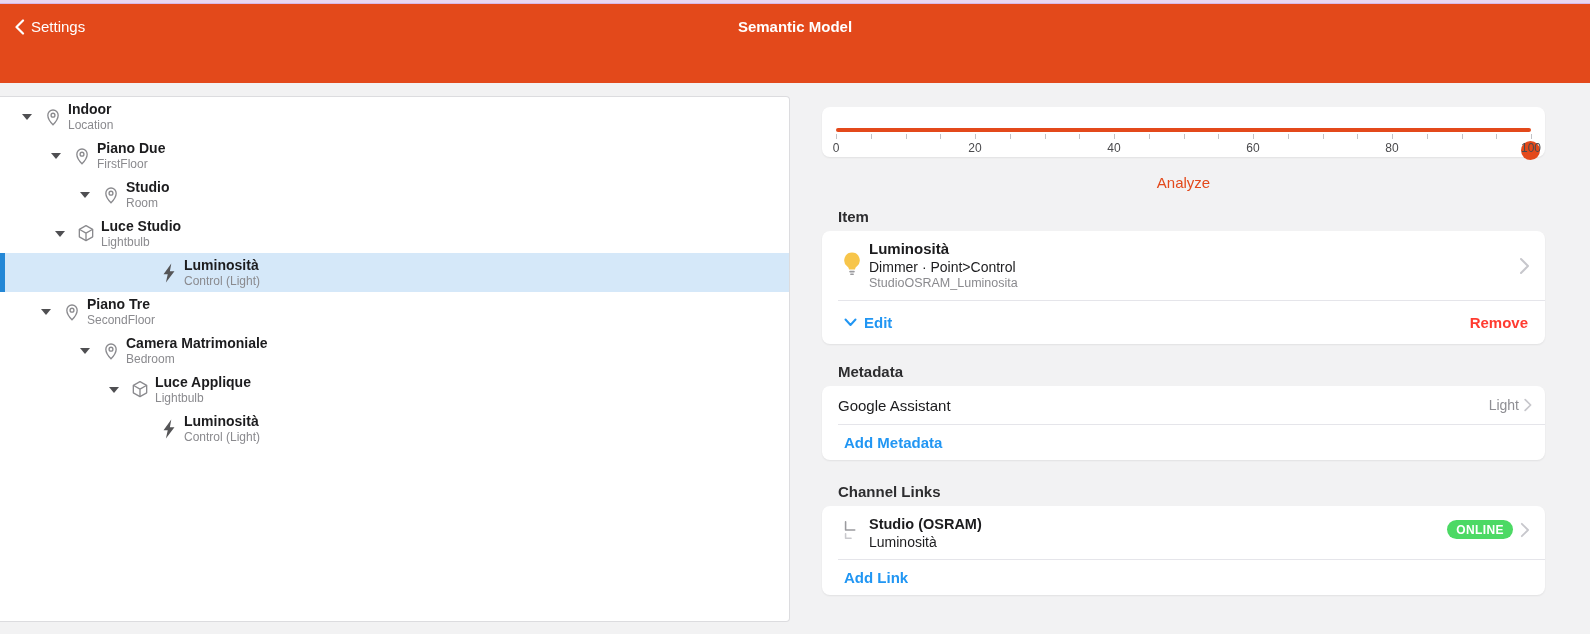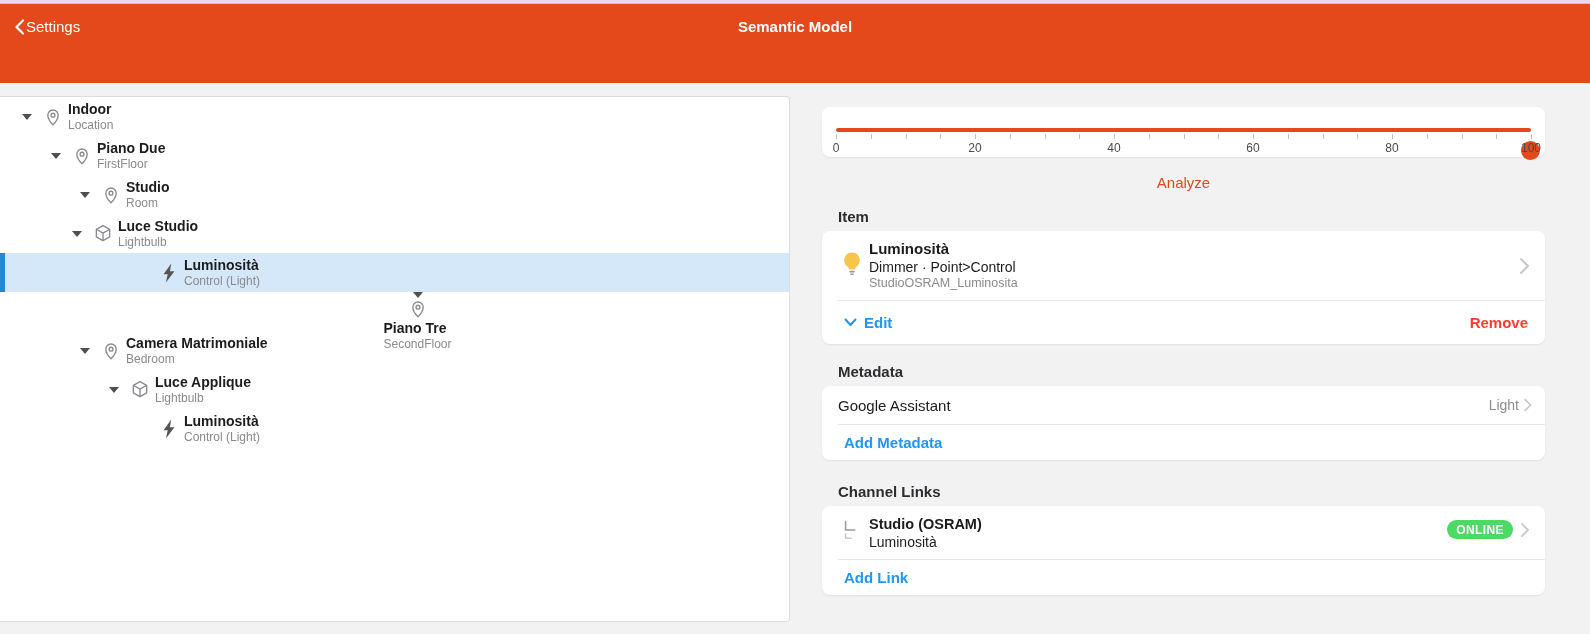--- a/index.html
+++ b/index.html
@@ -3,21 +3,21 @@
 <meta charset="utf-8">
 <style>
   * { box-sizing: border-box; margin: 0; padding: 0; }
   html,body { width:1590px; height:634px; overflow:hidden; }
   body { font-family:"Liberation Sans", sans-serif; background:#f2f2f3; color:#1c1c1e; }
 
   
   .top-strip { height:4px; background:#e9d7f2; border-bottom:1px solid #d9b8e8; }
   .navbar { background:#e3491b; height:79px; position:relative; }
   .nav-row1 { height:45px; position:relative; display:flex; align-items:center; }
-  .back-btn { display:flex; align-items:center; margin-left:14px; color:#fff; font-size:15px; cursor:pointer; z-index:2; }
+  .back-btn { display:flex; align-items:center; gap:5px; margin-left:14px; color:#fff; font-size:15px; cursor:pointer; z-index:2; }
   .nav-title { position:absolute; left:0; right:0; top:0; height:45px; display:flex; align-items:center; justify-content:center; color:#fff; font-weight:700; font-size:15px; }
   .search-wrap { margin:3px 12px 0; height:24px; background:#fff; border-radius:6px; display:flex; align-items:center; padding:0 7px; gap:6px; }
   .search-wrap input { flex:1; border:none; outline:none; font-size:14.5px; color:#333; background:transparent; font-family:inherit; }
   .search-wrap input::placeholder { color:#9b9b9b; }
 
   
   .content { position:relative; height:550px; }
 
   
   .tree-panel { position:absolute; left:0; top:13px; width:790px; height:526px; background:#fff; border:1px solid #dcdcdf; border-left:none; border-radius:0 4px 4px 0; overflow:hidden; }
@@ -131,21 +131,21 @@
           <svg width="20" height="22" viewBox="0 0 24 24">
             <path d="M12 21.3S5.8 14.9 5.8 9.8a6.2 6.2 0 1 1 12.4 0c0 5.1-6.2 11.5-6.2 11.5z" fill="none" stroke="#8a8a8e" stroke-width="1.6"></path>
             <circle cx="12" cy="9.8" r="2.3" fill="none" stroke="#8a8a8e" stroke-width="1.6"></circle>
           </svg>
         </div>
         <div class="tree-text">
           <div class="tt">Studio</div>
           <div class="ts">Room</div>
         </div>
       </div>
-      <div class="tree-row" style="padding-left: 66px;">
+      <div class="tree-row" style="padding-left: 49px;">
         <div class="disc-slot">
           <div class="disc-tri"></div>
         </div>
         <div class="tree-icon">
           <svg width="20" height="21" viewBox="0 0 24 24">
             <path d="M12 2.5l8 4.5v9l-8 4.5-8-4.5V7z" fill="none" stroke="#8a8a8e" stroke-width="1.6" stroke-linejoin="round"></path>
             <path d="M4.4 7.2L12 11.5l7.6-4.3M12 11.5V20" fill="none" stroke="#8a8a8e" stroke-width="1.6" stroke-linejoin="round"></path>
           </svg>
         </div>
         <div class="tree-text">
@@ -158,21 +158,21 @@
         <div class="tree-icon">
           <svg width="14" height="20" viewBox="0 0 14 22">
             <path d="M9.5 0.5L1 12.5h4.6L3.6 21.5 13 9h-5z" fill="#555557"></path>
           </svg>
         </div>
         <div class="tree-text">
           <div class="tt">Luminosità</div>
           <div class="ts">Control (Light)</div>
         </div>
       </div>
-      <div class="tree-row" style="padding-left: 46px; flex-direction: column;">
+      <div class="tree-row" style="padding-left: 35px;">
         <div class="disc-slot">
           <div class="disc-tri"></div>
         </div>
         <div class="tree-icon">
           <svg width="20" height="22" viewBox="0 0 24 24">
             <path d="M12 21.3S5.8 14.9 5.8 9.8a6.2 6.2 0 1 1 12.4 0c0 5.1-6.2 11.5-6.2 11.5z" fill="none" stroke="#8a8a8e" stroke-width="1.6"></path>
             <circle cx="12" cy="9.8" r="2.3" fill="none" stroke="#8a8a8e" stroke-width="1.6"></circle>
           </svg>
         </div>
         <div class="tree-text">

